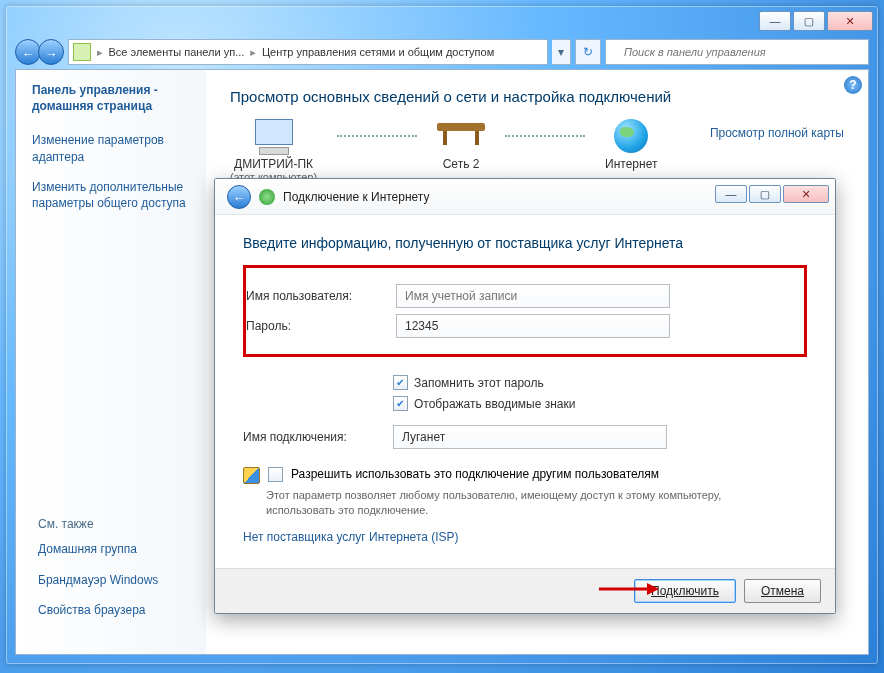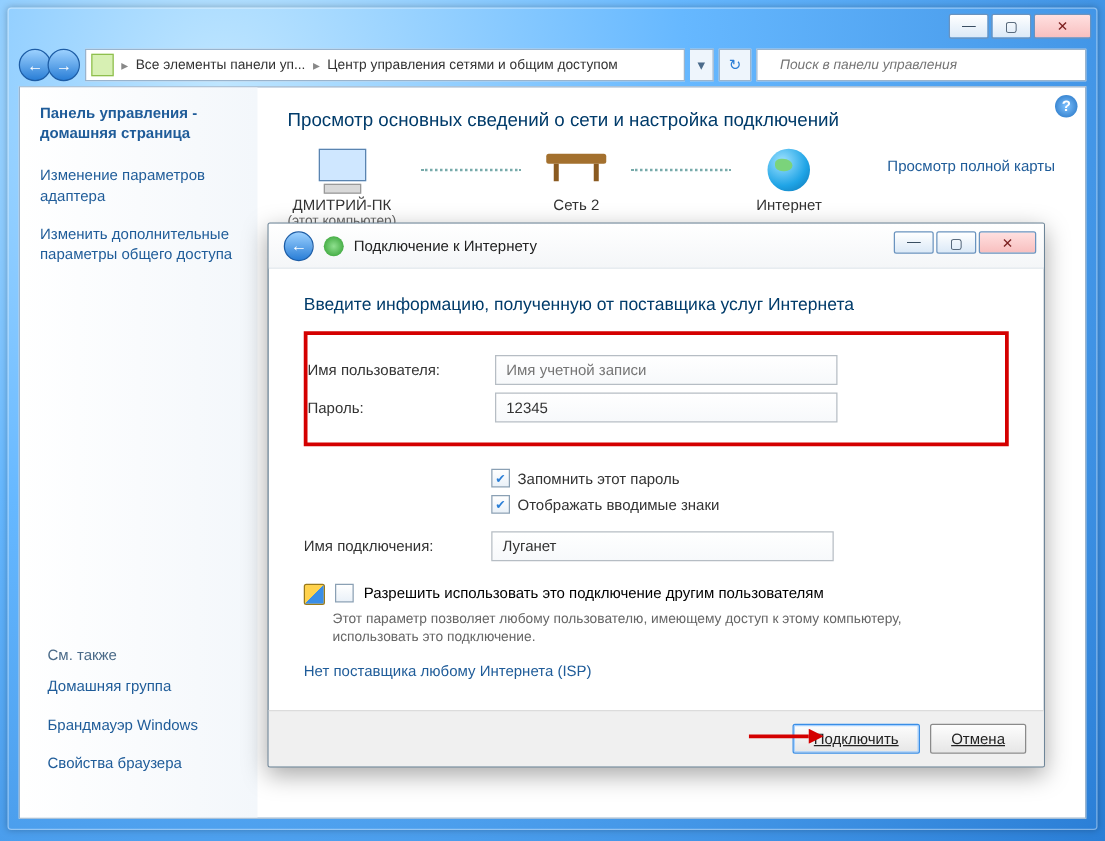--- a/index.html
+++ b/index.html
@@ -256,21 +256,21 @@
       </div>
     </div>
 
     <div class="allow-row">
       <span class="shield-icon"></span>
       <span class="checkbox"></span>
       <span>Разрешить использовать это подключение другим пользователям</span>
     </div>
     <div class="allow-desc">Этот параметр позволяет любому пользователю, имеющему доступ к этому компьютеру, использовать это подключение.</div>
 
-    <span class="isp-link">Нет поставщика любому Интернета (ISP)</span>
+    <span class="isp-link">Нет поставщика услуг Интернета (ISP)</span>
   </div>
 
   <div class="wiz-footer">
     <div class="arrow-hint">
       <svg width="60" height="12" viewBox="0 0 60 12">
         <line x1="0" y1="6" x2="48" y2="6" stroke="#d40000" stroke-width="3"></line>
         <polygon points="48,0 60,6 48,12" fill="#d40000"></polygon>
       </svg>
     </div>
     <div class="btn primary">Подключить</div>

